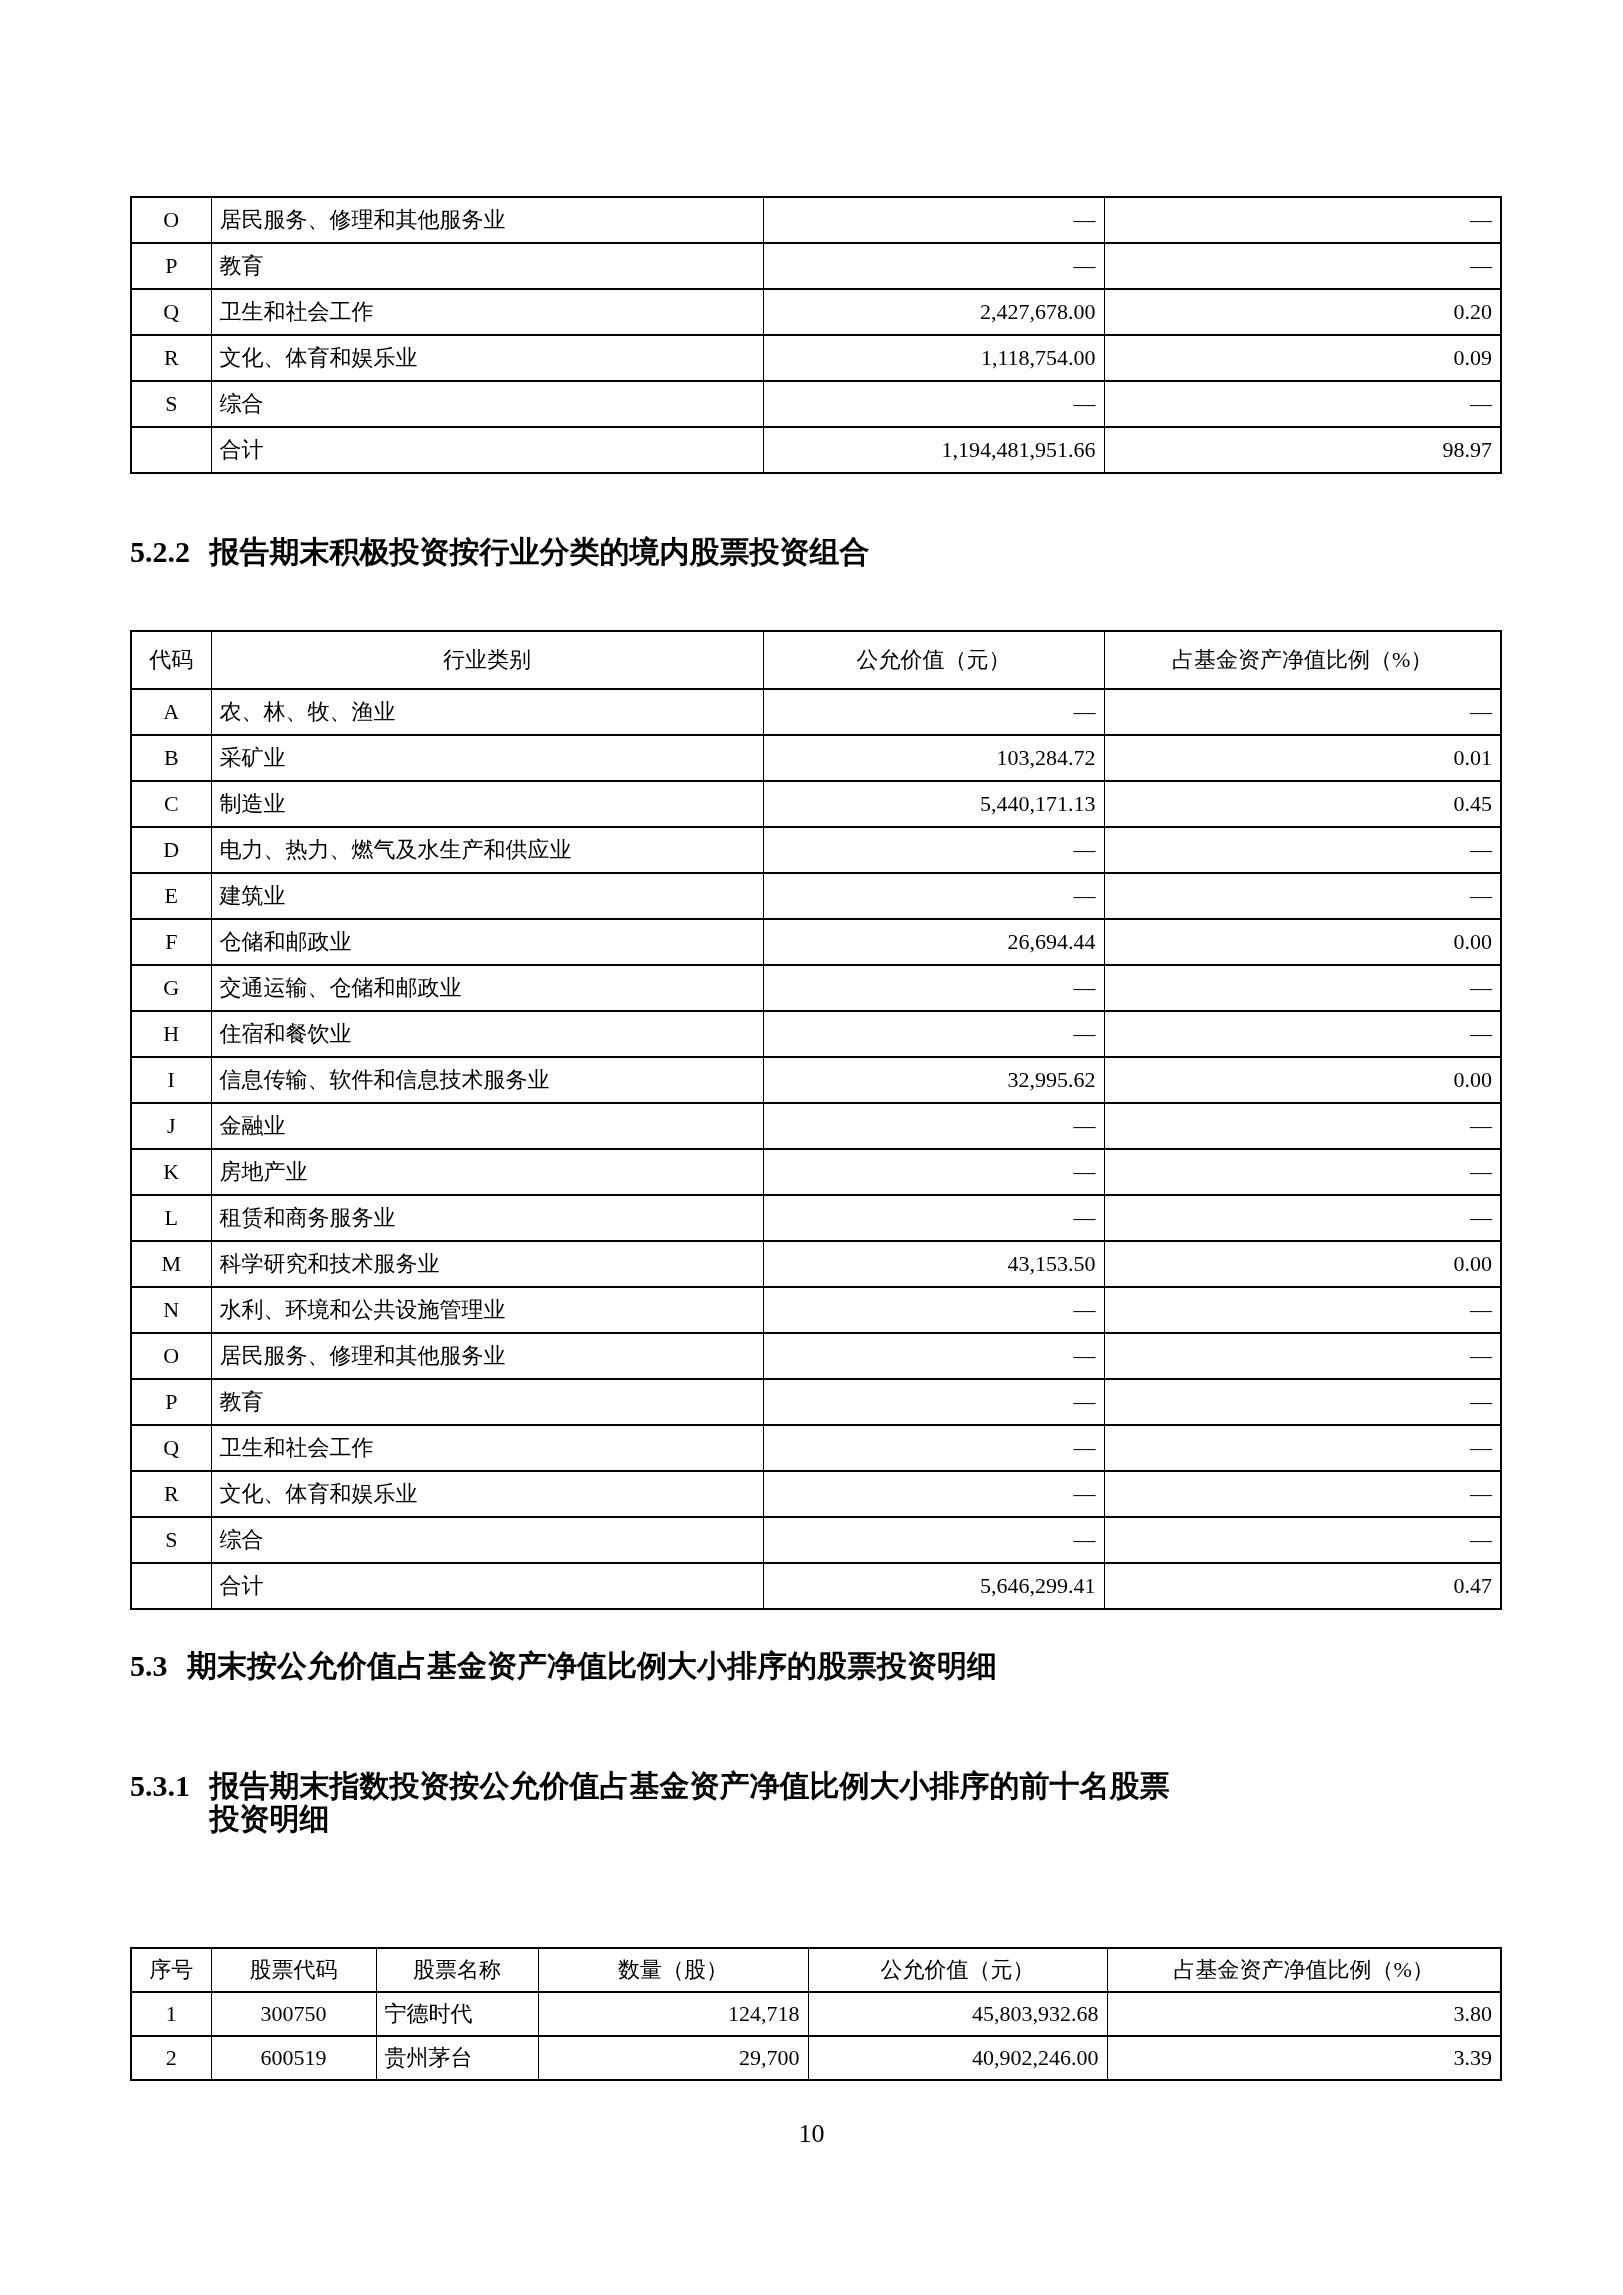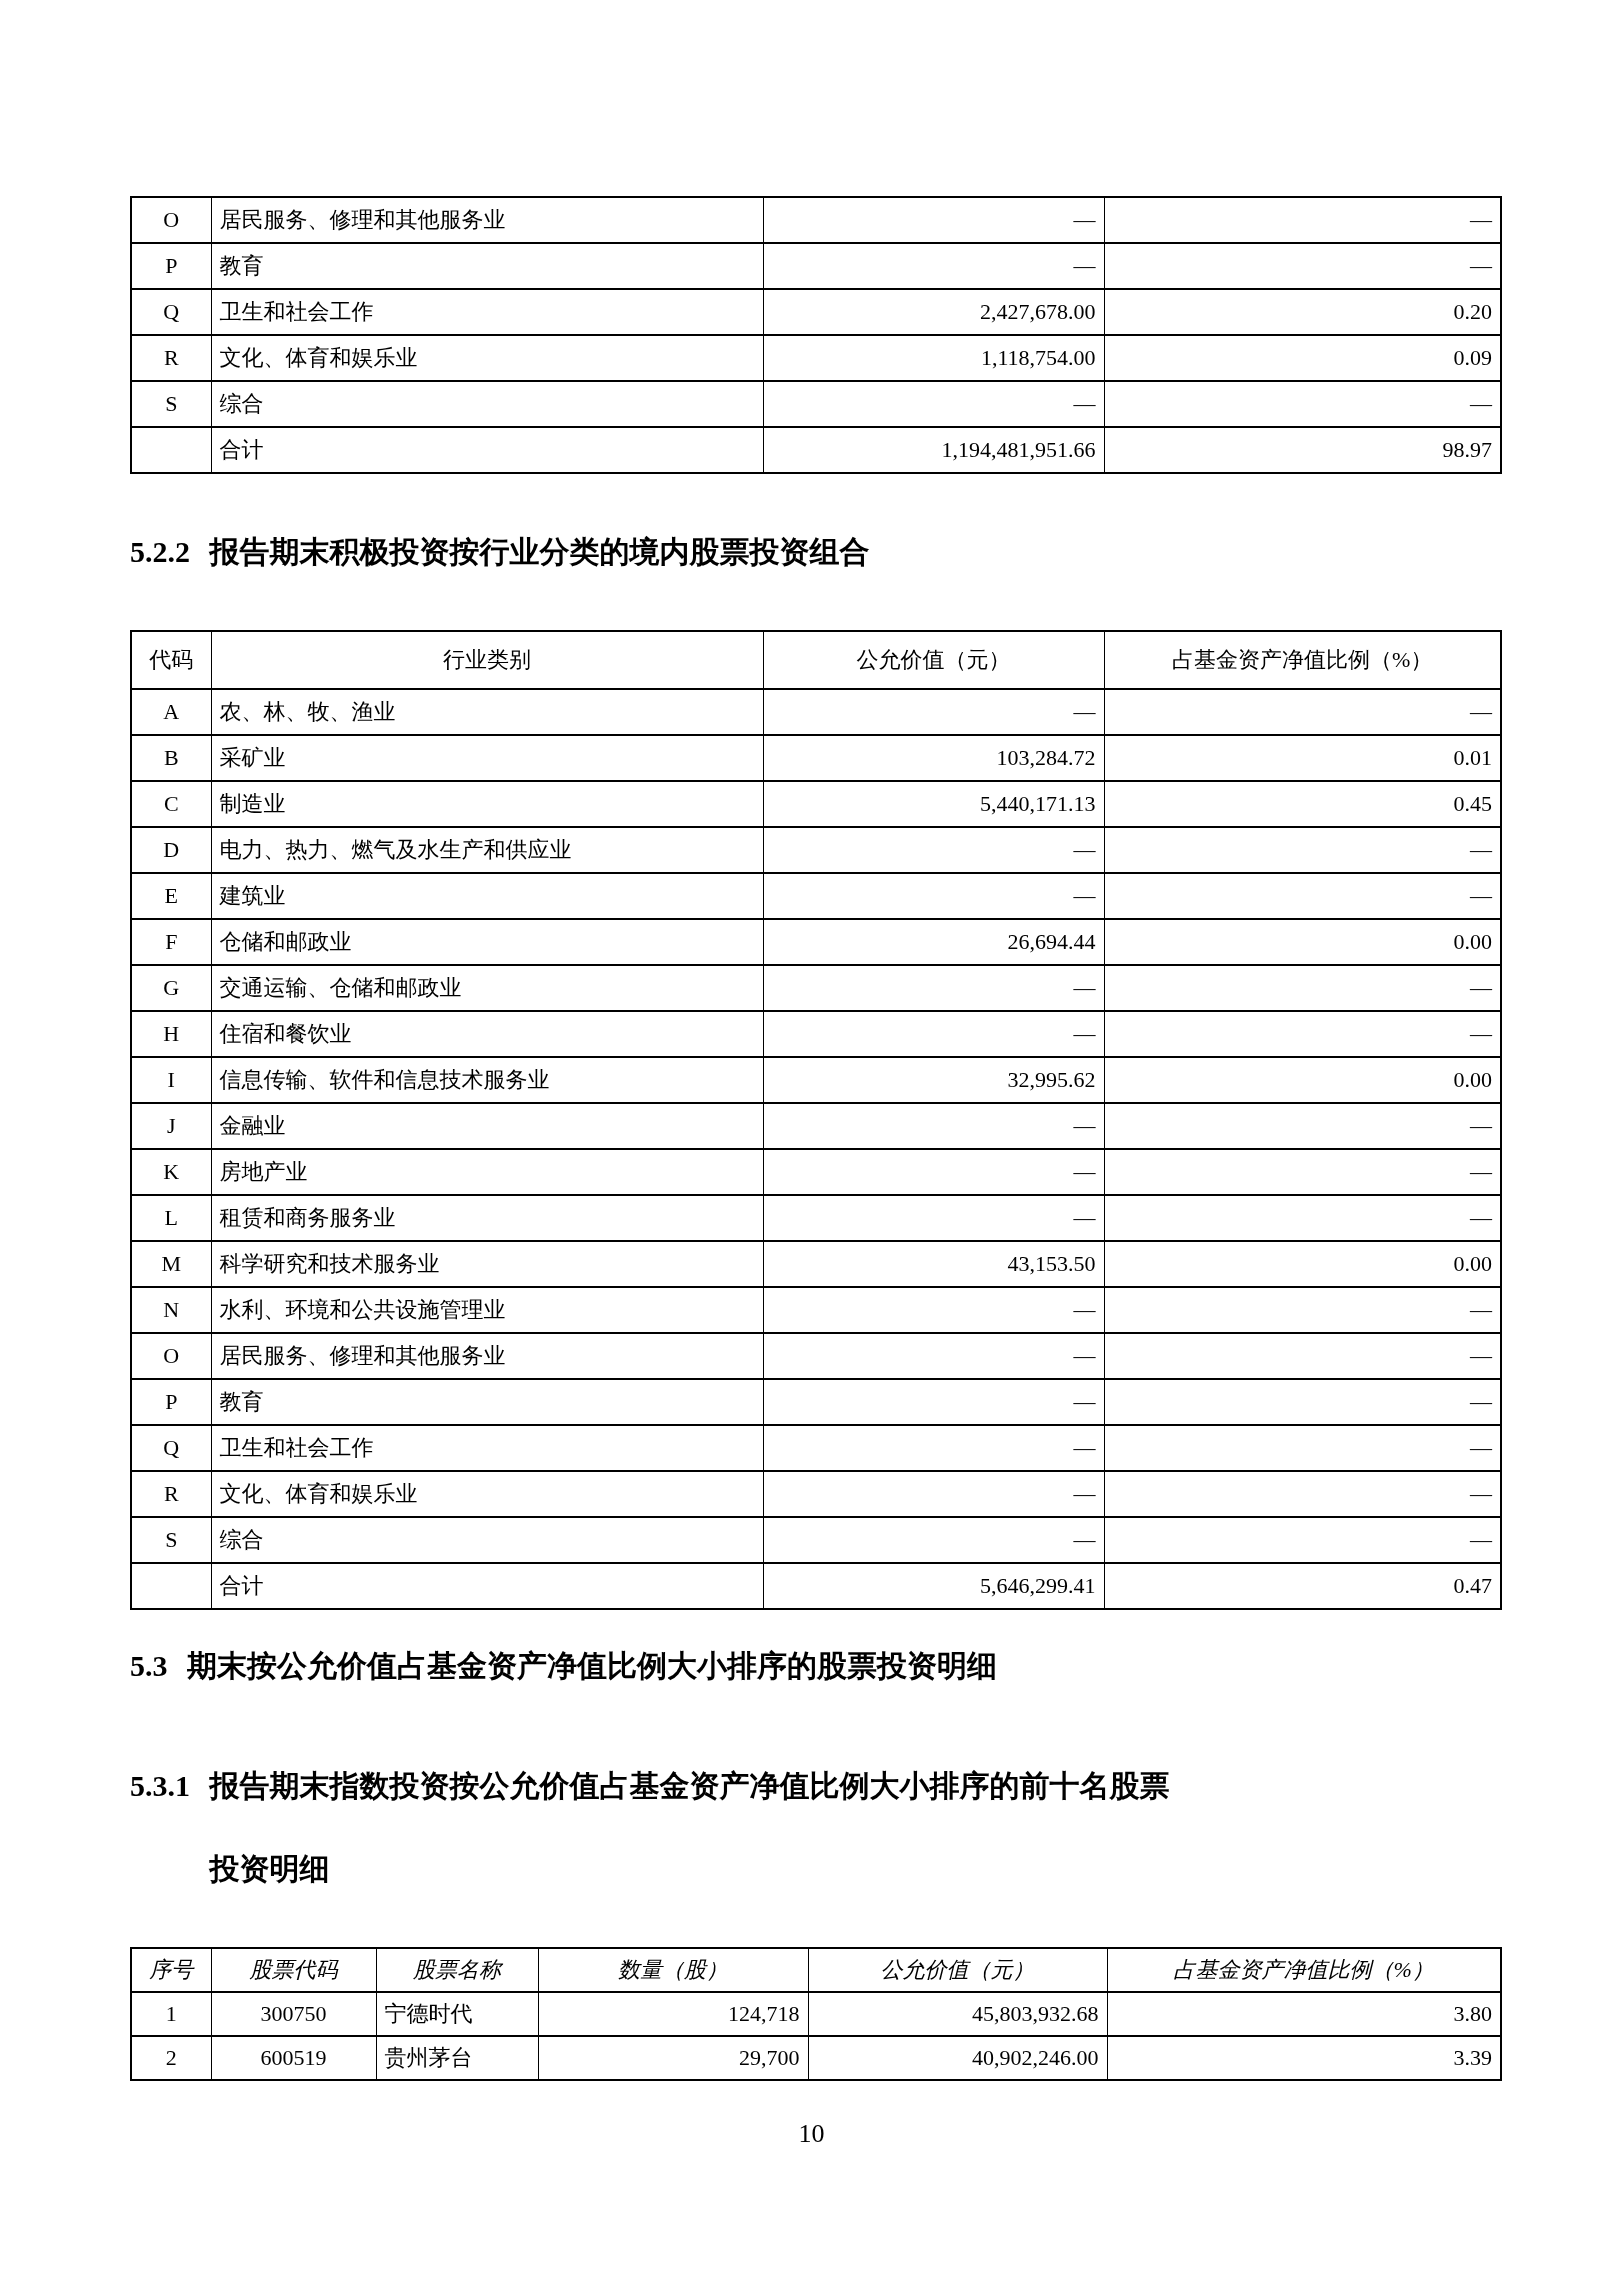--- a/index.html
+++ b/index.html
@@ -27,38 +27,38 @@
     font-size:22px;
     font-weight:normal;
     padding:0 7.9px;
     overflow:hidden;
     white-space:nowrap;
     vertical-align:middle;
   }
   table.doc td { height:44px; }
   table.doc thead th { text-align:center; }
   .ind-table thead th { height:56px; }
-  .stk-table thead th { height:42px;font-style:italic; }
+  .stk-table thead th { height:42px; }
   .stk-table tbody td { height:42px; }
   td.c, th.c { text-align:center; }
   td.l { text-align:left; padding-left:11.8px; }
   td.r { text-align:right; }
 
   .heading {
     display:flex;
     align-items:flex-start;
     font-weight:bold;
     font-size:30px;
     line-height:33px;
     justify-content:space-between;
   }
   .hnum { flex:0 0 auto; margin-right:19.6px; }
   .htext { flex:1 1 auto; }
   .hline { display:block; line-height:33px; }
-  .hline2 { margin-top:50px; }
+  .hline2 { }
 
   .pagenum {
     position:absolute;
     left:0; top:2119px;
     width:100%;
     text-align:center;
     font-size:26px;
   }
 </style>
 </head>

